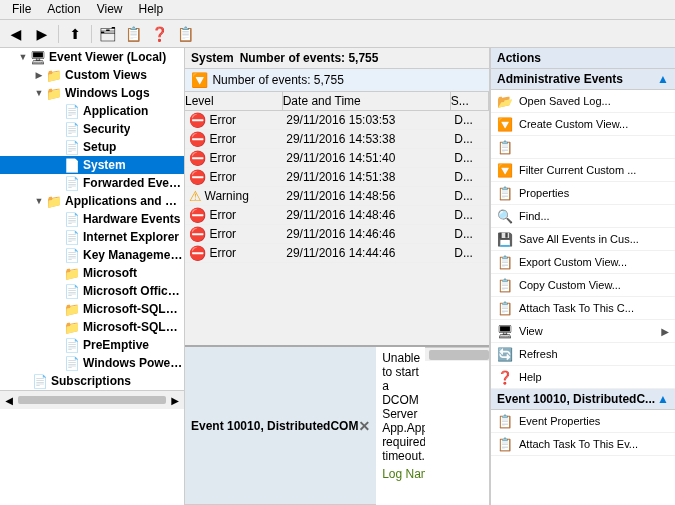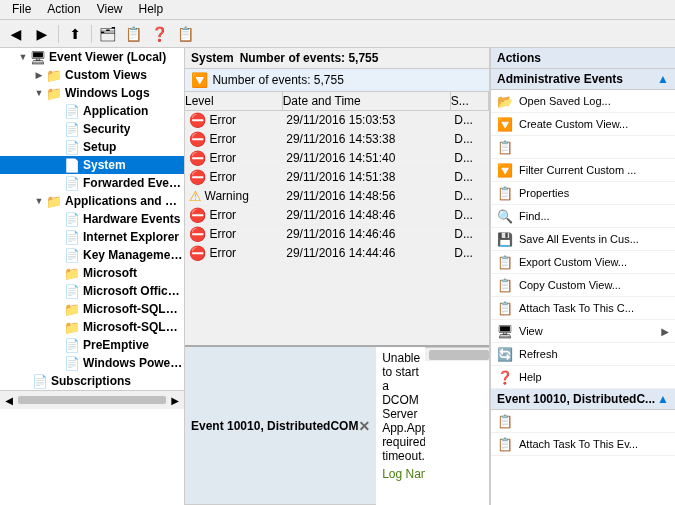--- a/index.html
+++ b/index.html
@@ -583,20 +583,21 @@
       </div>
 
     <div class="actions-section-header">
       <span>Event 10010, DistributedC...</span>
       <span class="collapse-btn">▲</span>
     </div>
 
     <div id="actions-section-1">
         <div class="action-item">
           <span class="action-item-icon">📋</span>
+          <span class="action-item-label">Event Properties</span>
         </div>
         <div class="action-item">
           <span class="action-item-icon">📋</span>
           <span class="action-item-label">Attach Task To This Ev...</span>
         </div>
       </div>
   </div>
 
 </div>
 

